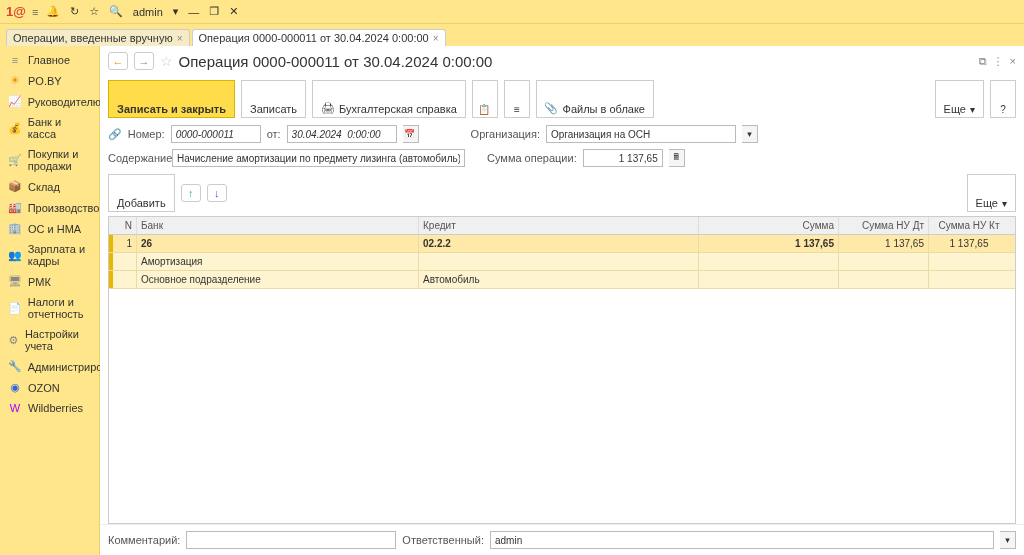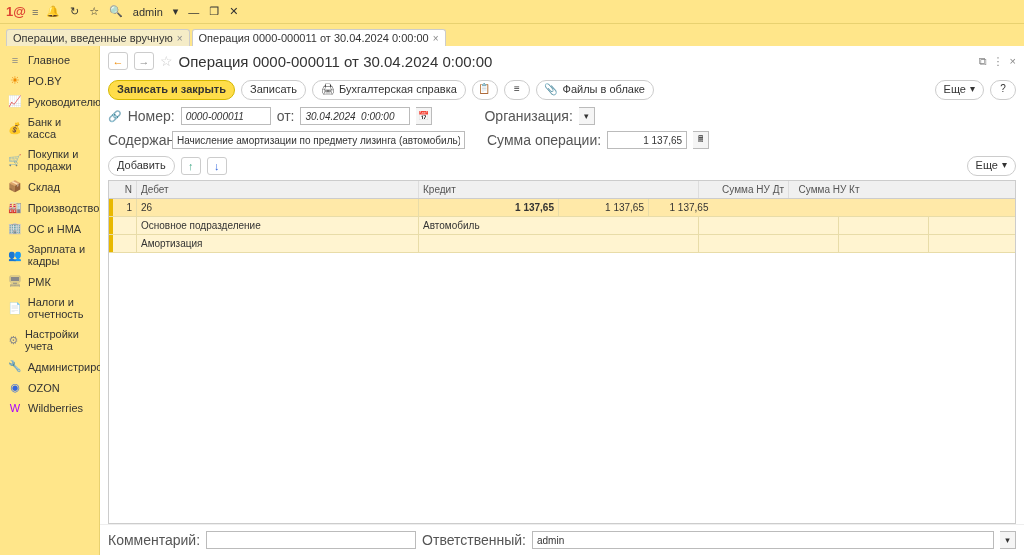--- a/index.html
+++ b/index.html
@@ -23,26 +23,26 @@
 .ic-blue{color:#36d}
 .ic-red{color:#d33}
 .ic-gray{color:#888}
 .main{flex:1;display:flex;flex-direction:column;background:#fff;min-width:0}
 .doc-hdr{display:flex;align-items:center;padding:6px 8px;gap:6px}
 .navbtn{border:1px solid #ccc;background:#fff;width:20px;height:18px;border-radius:3px;display:flex;align-items:center;justify-content:center;cursor:pointer;color:#888;font-size:11px}
 .navbtn.act{color:#e80}
 .star{color:#ccc;font-size:14px;cursor:pointer}
 .doc-title{font-size:15px;font-weight:normal;color:#333}
 .doc-toolbar{display:flex;align-items:center;padding:4px 8px;gap:6px}
-.btn{border:1px solid #ccc;background:#fff;padding:2px 8px;border-radius:10px;cursor:pointer;font-size:10px;display:flex;align-items:flex-start;gap:4px;height:20px}
+.btn{border:1px solid #ccc;background:#fff;padding:2px 8px;border-radius:0;cursor:pointer;font-size:10px;display:flex;align-items:flex-end;gap:4px;height:38px}
 .btn-yellow{background:#ffdd4a;border-color:#d4b800;font-weight:bold}
 .btn-icon{width:26px;justify-content:center;padding:2px 0}
 .spacer{flex:1}
 .form-row{display:flex;align-items:center;padding:3px 8px;gap:6px}
-.lbl{font-size:14px;color:#555;white-space:nowrap}
+.lbl{font-size:11px;color:#555;white-space:nowrap}
 .inp{border:1px solid #bbb;background:#fff;padding:2px 4px;font-size:10px;height:18px}
 .inp-btn{border:1px solid #bbb;border-left:none;width:16px;height:18px;background:#f5f5f5;display:flex;align-items:center;justify-content:center;font-size:9px;cursor:pointer}
 .tbl-toolbar{display:flex;align-items:center;padding:4px 8px;gap:6px}
 .arrow-btn{border:1px solid #ccc;width:20px;height:18px;border-radius:3px;display:flex;align-items:center;justify-content:center;cursor:pointer}
 .grid{flex:1;margin:0 8px;border:1px solid #ccc;display:flex;flex-direction:column;min-height:0}
 .grid-hdr{display:flex;background:#f0f0f0;border-bottom:1px solid #ccc}
 .grid-hdr div{padding:3px 4px;font-size:10px;color:#555;border-right:1px solid #ddd}
 .grid-body{flex:1;overflow:auto}
 .grid-row{display:flex;border-bottom:1px solid #e8dca8}
 .grid-row div{padding:3px 4px;font-size:10px;border-right:1px solid #e8dca8}
@@ -190,20 +190,21 @@
 
     <div class="form-row">
       <span style="color:#888">🔗</span>
       <span class="lbl">Номер:</span>
       <input class="inp" style="width: 90px; font-style: italic;" value="0000-000011">
       <span class="lbl">от:</span>
       <input class="inp" style="width: 110px; font-style: italic;" value="30.04.2024  0:00:00">
       <span class="inp-btn">📅</span>
       <span style="width:40px"></span>
       <span class="lbl">Организация:</span>
+      <input class="inp" style="width: 190px;" value="Организация на ОСН">
       <span class="inp-btn">▾</span>
     </div>
 
     <div class="form-row">
       <span class="lbl" style="width:58px">Содержание:</span>
       <input class="inp" style="width: 293px;" value="Начисление амортизации по предмету лизинга (автомобиль)">
       <span class="lbl" style="margin-left:16px">Сумма операции:</span>
       <input class="inp" style="width: 80px; text-align: right;" value="1 137,65">
       <span class="inp-btn">🖩</span>
     </div>
@@ -218,52 +219,54 @@
       <div class="arrow-btn">
           <span style="color:#36d">↓</span>
         </div>
       <div class="spacer"></div>
       <div class="btn"><span>Еще</span> ▾</div>
     </div>
 
     <div class="grid">
       <div class="grid-hdr">
         <div class="col-n">N</div>
-        <div class="col-deb">Дебет</div>
+        <div class="col-deb">Банк</div>
         <div class="col-kre">Кредит</div>
+        <div class="col-sum">Сумма</div>
         <div class="col-nudt">Сумма НУ Дт</div>
         <div class="col-nukt">Сумма НУ Кт</div>
       </div>
       <div class="grid-body">
         <div class="grid-row r1">
           <div class="sel-bar"></div>
           <div class="col-n" style="width:24px">1</div>
-          <div class="col-deb" style="font-weight:normal">26</div>
+          <div class="col-deb" style="font-weight:bold">26</div>
+          <div class="col-kre" style="font-weight:bold">02.2.2</div>
           <div class="col-sum" style="font-weight:bold">1 137,65</div>
           <div class="col-nudt">1 137,65</div>
           <div class="col-nukt">1 137,65</div>
+        </div>
+        <div class="grid-row r2">
+          <div class="sel-bar"></div>
+          <div class="col-n" style="width:24px"></div>
+          <div class="col-deb">Амортизация</div>
+          <div class="col-kre"></div>
+            <div class="col-sum"></div>
+            <div class="col-nudt"></div>
+            <div class="col-nukt"></div>
         </div>
         <div class="grid-row r2">
           <div class="sel-bar"></div>
           <div class="col-n" style="width:24px"></div>
           <div class="col-deb">Основное подразделение</div>
           <div class="col-kre">Автомобиль</div>
           <div class="col-sum"></div>
             <div class="col-nudt"></div>
             <div class="col-nukt"></div>
         </div>
-        <div class="grid-row r2">
-          <div class="sel-bar"></div>
-          <div class="col-n" style="width:24px"></div>
-          <div class="col-deb">Амортизация</div>
-          <div class="col-kre"></div>
-            <div class="col-sum"></div>
-            <div class="col-nudt"></div>
-            <div class="col-nukt"></div>
-        </div>
       </div>
     </div>
 
     <div class="footer">
       <span class="lbl">Комментарий:</span>
       <input class="inp" style="width: 210px;">
       <span class="lbl">Ответственный:</span>
       <input class="inp" style="flex: 1 1 0%;" value="admin">
       <span class="inp-btn">▾</span>
     </div>

